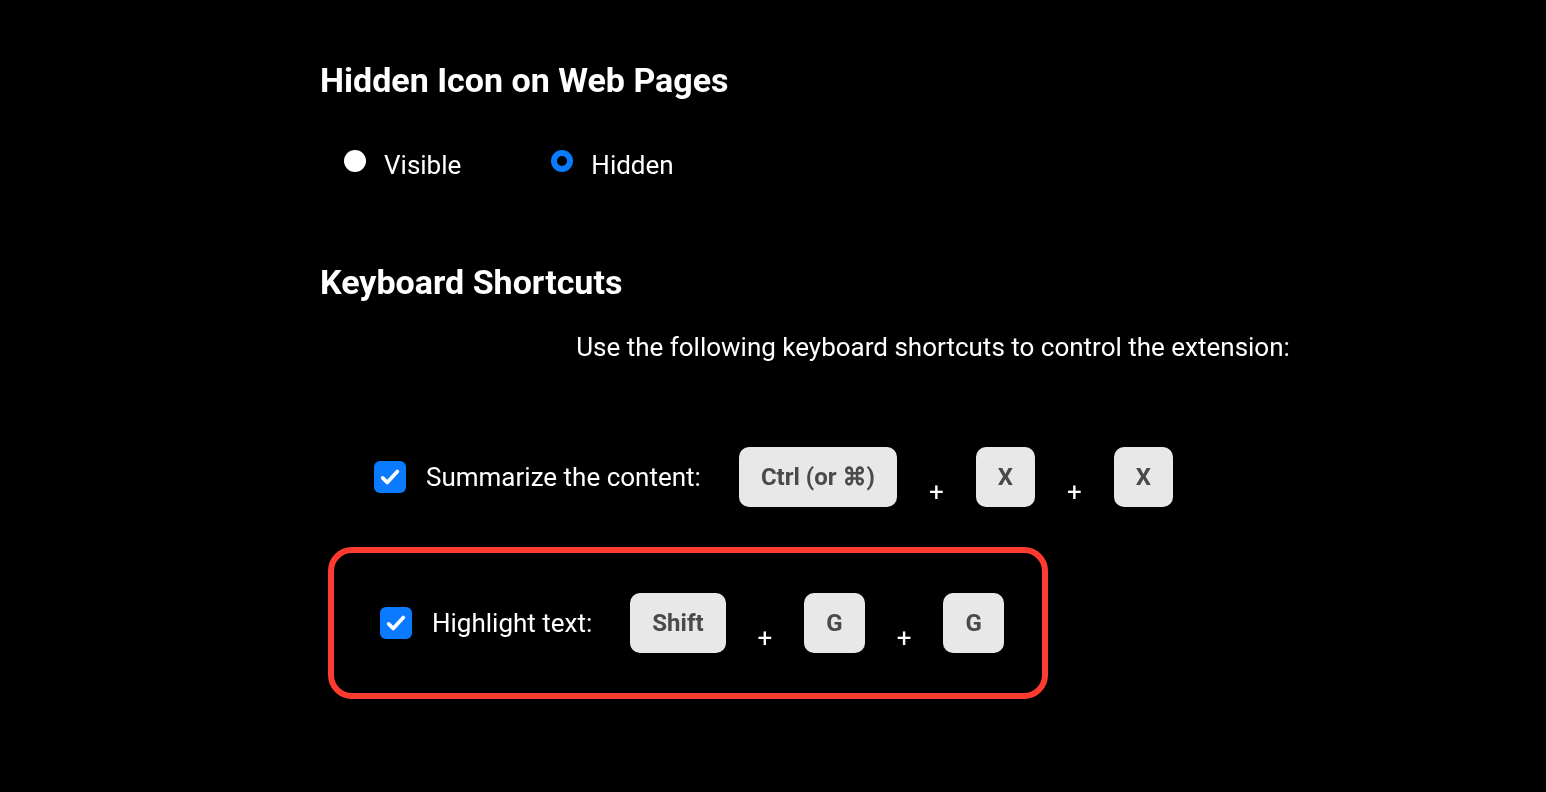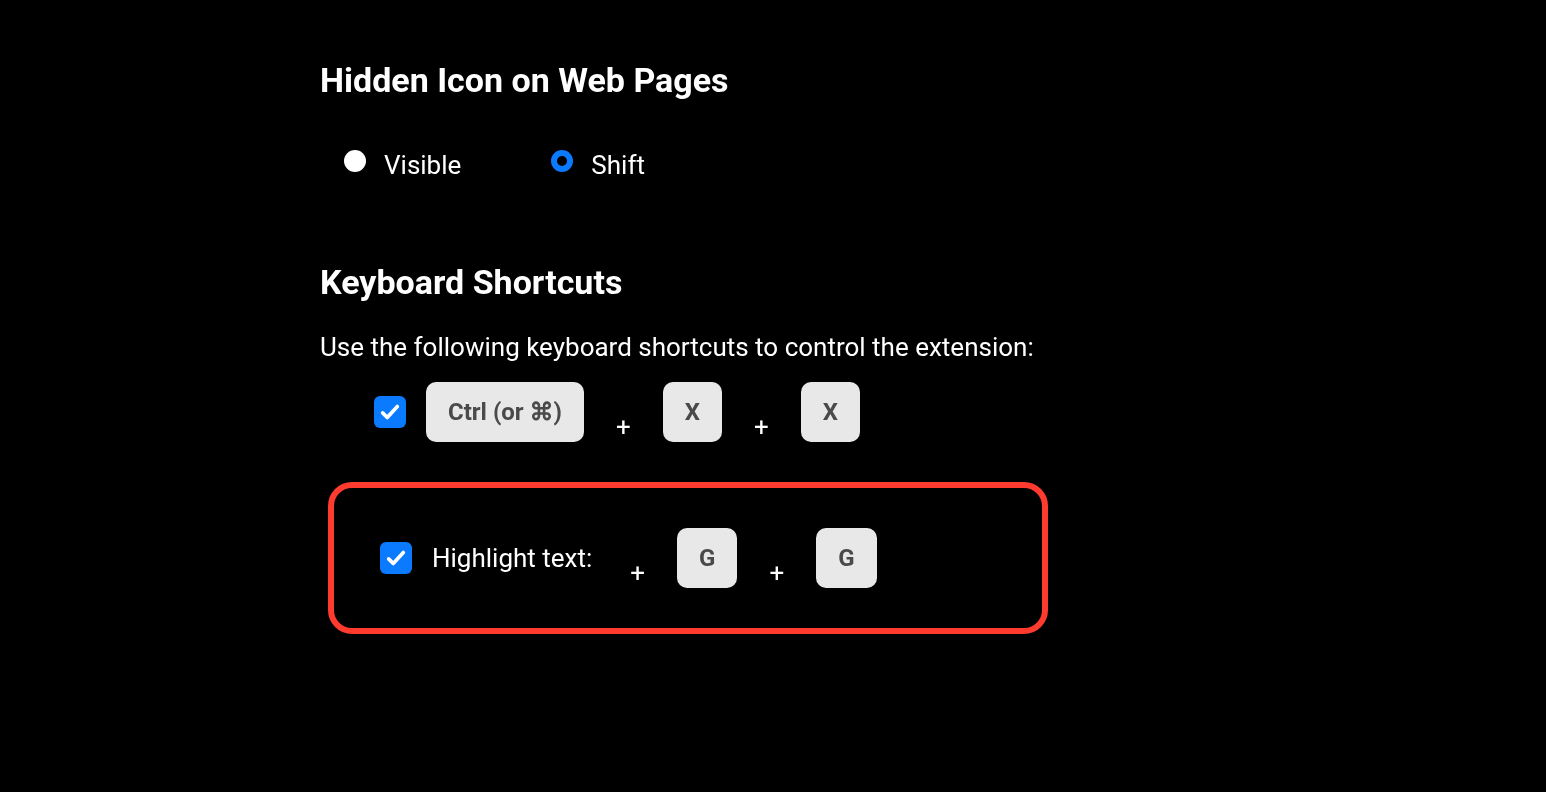--- a/index.html
+++ b/index.html
@@ -51,20 +51,22 @@
       background: #000000;
       border: 6px solid #0a7aff;
     }
     .radio-label {
       font-size: 26px;
       font-weight: 400;
     }
     .shortcuts-desc {
       font-size: 26px;
       font-weight: 400;
+      margin-bottom: 65px;
+      text-align: center;
     }
     .shortcut-row {
       display: flex;
       align-items: center;
       gap: 20px;
       padding-left: 54px;
       padding-top: 20px;
       padding-bottom: 20px;
     }
     .checkbox {
@@ -130,53 +132,55 @@
 
 <h2 class="section-title">Hidden Icon on Web Pages</h2>
 
 <div class="radio-group">
   <div class="radio-option">
     <div class="radio-circle unselected"></div>
     <span class="radio-label">Visible</span>
   </div>
   <div class="radio-option">
     <div class="radio-circle selected"></div>
-    <span class="radio-label">Shift</span>
+    <span class="radio-label">Hidden</span>
   </div>
 </div>
 
 <h2 class="section-title-shortcuts">Keyboard Shortcuts</h2>
 
 <p class="shortcuts-desc">Use the following keyboard shortcuts to control the extension:</p>
 
 <div class="shortcut-row">
   <div class="checkbox">
     <svg class="checkmark-svg" viewBox="0 0 24 24" fill="none" stroke="#ffffff" stroke-width="4" stroke-linecap="round" stroke-linejoin="round">
       <polyline points="4 13 9 18 20 6"></polyline>
     </svg>
   </div>
+  <span class="shortcut-label">Summarize the content:</span>
   <div class="key-combo">
     <span class="key-badge">Ctrl (or ⌘)</span>
     <span class="plus-sign">+</span>
     <span class="key-badge">X</span>
     <span class="plus-sign">+</span>
     <span class="key-badge">X</span>
   </div>
 </div>
 
 <div class="spacer"></div>
 
 <div class="highlight-box">
   <div class="shortcut-row">
     <div class="checkbox">
       <svg class="checkmark-svg" viewBox="0 0 24 24" fill="none" stroke="#ffffff" stroke-width="4" stroke-linecap="round" stroke-linejoin="round">
         <polyline points="4 13 9 18 20 6"></polyline>
       </svg>
     </div>
     <span class="shortcut-label">Highlight text:</span>
     <div class="key-combo">
+      <span class="key-badge">Shift</span>
       <span class="plus-sign">+</span>
       <span class="key-badge">G</span>
       <span class="plus-sign">+</span>
       <span class="key-badge">G</span>
     </div>
   </div>
 </div>
 
 </body></html>

